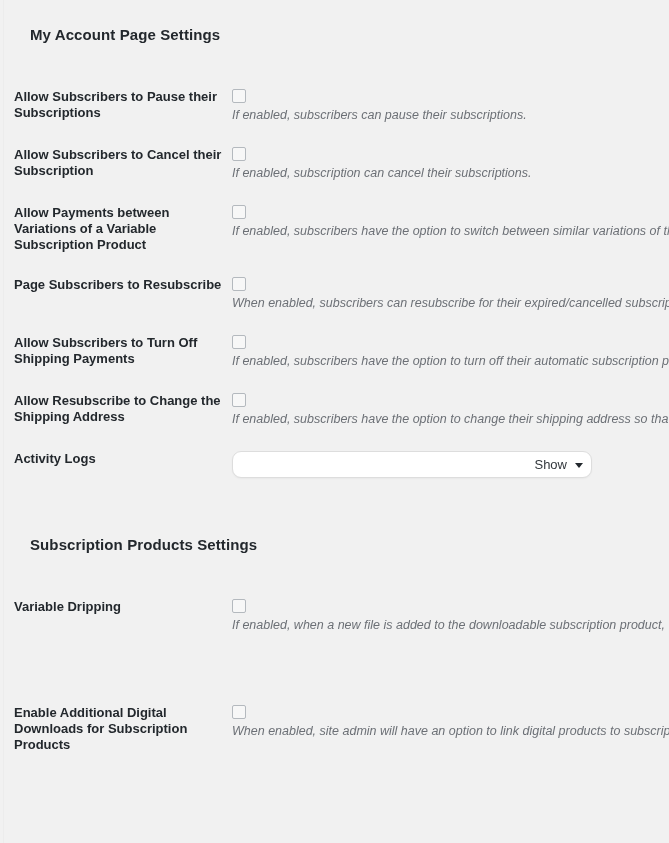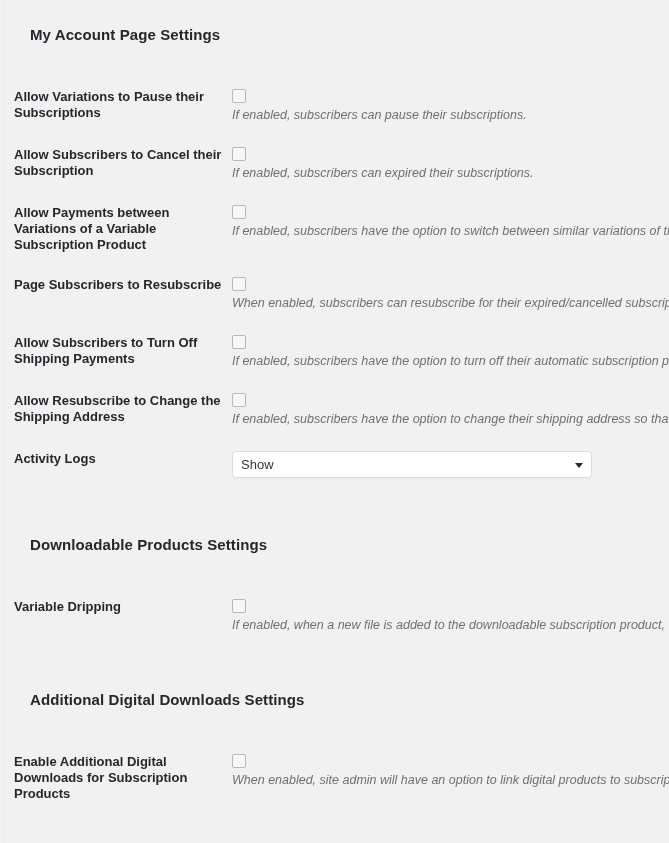--- a/index.html
+++ b/index.html
@@ -100,28 +100,29 @@
     vertical-align: top;
   }
   select.wp-select {
     -webkit-appearance: none;
     appearance: none;
     width: 100%;
     height: 27px;
     box-sizing: border-box;
     background: #ffffff;
     border: 1px solid #ddd;
-    border-radius: 4px;
+    border-radius: 9px;
     box-shadow: 0 1px 2px rgba(0,0,0,0.04);
     color: #32373c;
     font-family: "Liberation Sans", sans-serif;
     font-size: 13px;
     line-height: 25px;
     padding: 0 24px 4px 8px;
     cursor: pointer;
+    text-align: right;
   }
   .select-arrow {
     position: absolute;
     right: 9px;
     top: 50%;
     margin-top: -2px;
     width: 0;
     height: 0;
     border-left: 4px solid transparent;
     border-right: 4px solid transparent;
@@ -146,32 +147,32 @@
 
   <div class="h-block">
     <h2 class="section-heading">My Account Page Settings</h2>
   </div>
 
   <div class="spacer-md"></div>
 
   <table class="form-table">
     <tbody>
       <tr>
-        <th>Allow Variations to Pause their Subscriptions</th>
+        <th>Allow Subscribers to Pause their Subscriptions</th>
         <td>
           <input type="checkbox" class="cb" style="">
           <span class="description">If enabled, subscribers can pause their subscriptions.</span>
         </td>
       </tr>
 
       <tr>
         <th>Allow Subscribers to Cancel their Subscription</th>
         <td>
           <input type="checkbox" class="cb" style="">
-          <span class="description">If enabled, subscribers can expired their subscriptions.</span>
+          <span class="description">If enabled, subscription can cancel their subscriptions.</span>
         </td>
       </tr>
 
       <tr>
         <th>Allow Payments between Variations of a Variable Subscription Product</th>
         <td>
           <input type="checkbox" class="cb" style="">
           <span class="description">If enabled, subscribers have the option to switch between similar variations of the</span>
         </td>
       </tr>
@@ -211,42 +212,39 @@
             <span class="select-arrow"></span>
           </span>
         </td>
       </tr>
     </tbody>
   </table>
 
   <div class="spacer-lg"></div>
 
   <div class="h-block">
-    <h2 class="section-heading">Downloadable Products Settings</h2>
+    <h2 class="section-heading">Subscription Products Settings</h2>
   </div>
 
   <div class="spacer-md"></div>
 
   <table class="form-table">
     <tbody>
       <tr>
         <th>Variable Dripping</th>
         <td>
           <input type="checkbox" class="cb" style="">
           <span class="description">If enabled, when a new file is added to the downloadable subscription product, the</span>
         </td>
       </tr>
     </tbody>
   </table>
 
   <div class="spacer-lg"></div>
 
-  <div class="h-block">
-    <h2 class="section-heading">Additional Digital Downloads Settings</h2>
-  </div>
 
   <div class="spacer-md"></div>
 
   <table class="form-table">
     <tbody>
       <tr>
         <th>Enable Additional Digital Downloads for Subscription Products</th>
         <td>
           <input type="checkbox" class="cb" style="">
           <span class="description">When enabled, site admin will have an option to link digital products to subscripti</span>

